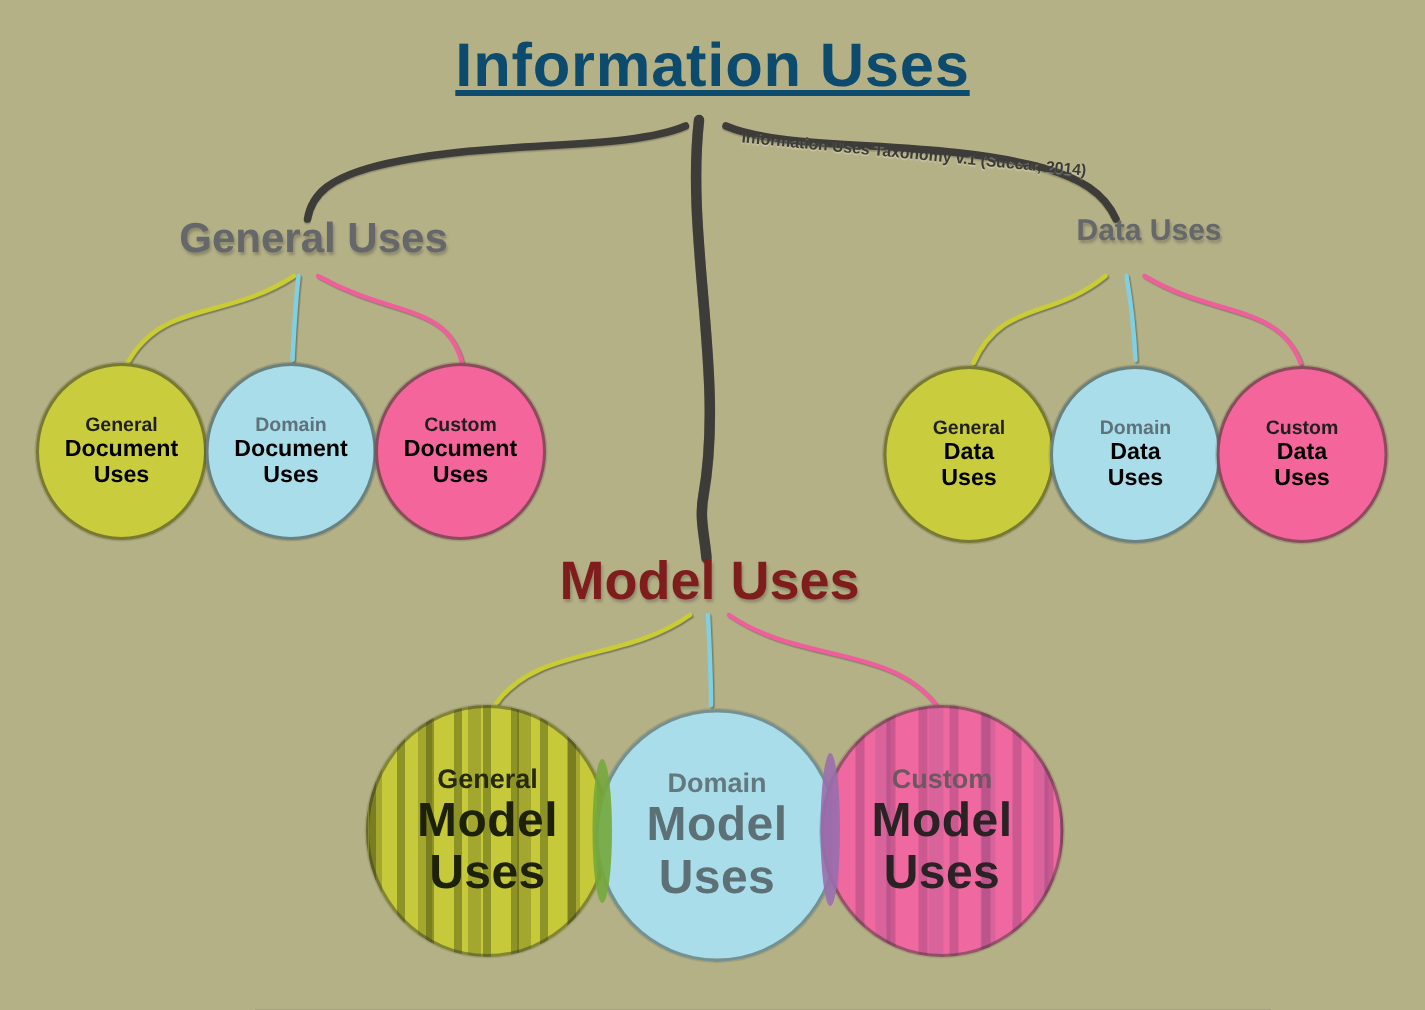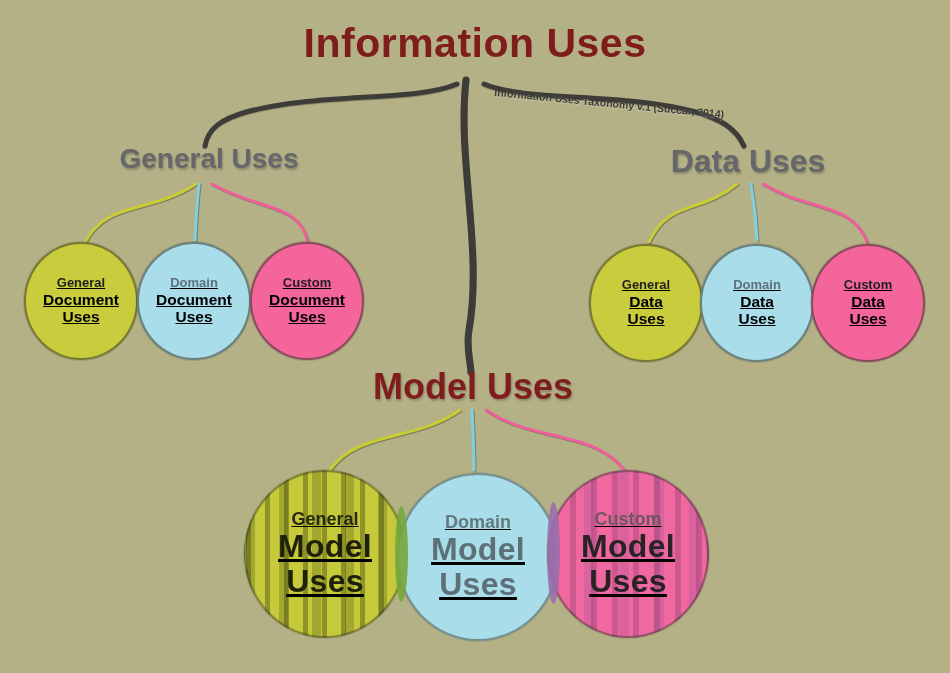--- a/index.html
+++ b/index.html
@@ -13,43 +13,43 @@
     position:relative; width:950px; height:673px;
     background:#b5b187; overflow:hidden;
   }
   .connectors { position:absolute; left:0; top:0; width:950px; height:673px; }
   .sub-branches { filter:drop-shadow(1px 1.5px 0.5px rgba(60,60,50,0.45)); }
   .main-branches { filter:drop-shadow(0.5px 1px 0.5px rgba(60,60,50,0.3)); }
 
   .title {
     position:absolute; top:20px; left:0; width:100%;
     text-align:center; font-size:41px; font-weight:700;
-    color:#7f1d1d; letter-spacing:0.5px;
+    color:#0c4a6e; letter-spacing:0.5px;text-decoration:underline;
   }
   .subtitle {
     position:absolute; left:495px; top:86px;
     font-size:10.5px; font-weight:700; color:#3c3b36;
     transform:rotate(5.5deg); transform-origin:left top;
     text-shadow:0 1px 1px rgba(255,255,255,0.35);
     white-space:nowrap;
   }
   .heading {
     position:absolute; text-align:center; font-weight:700;
     color:#66676a; text-shadow:1px 2px 2px rgba(60,60,55,0.35);
     white-space:nowrap;
   }
   .heading.doc   { left:59px;  top:143px; width:300px; font-size:28px; }
-  .heading.datah { left:598px; top:143px; width:300px; font-size:32px; }
+  .heading.datah { left:616px; top:143px; width:300px; font-size:20px; }
   .heading.model { left:323px; top:366px; width:300px; font-size:36px;
                    color:#7f1d1d; text-shadow:1px 2px 2px rgba(50,50,45,0.3); }
 
   .node {
     position:absolute; border-radius:50%;
     display:flex; flex-direction:column; align-items:center; justify-content:center;
-    text-align:center; line-height:1.12;text-decoration:underline;
+    text-align:center; line-height:1.12;
   }
   .node.sm {
     width:114px; height:118px;
     border:2px solid rgba(52,54,40,0.55);
     box-shadow:0 0 0 1px rgba(0,0,0,0.12);
   }
   .node .q { font-size:13px; font-weight:700; color:#1f1f1d; }
   .node .n { font-size:15.5px; font-weight:700; color:#000000; }
   .node.general { background:#c9cc3c; z-index:2; }
   .node.domain  { background:#a9dde9; z-index:3; }

